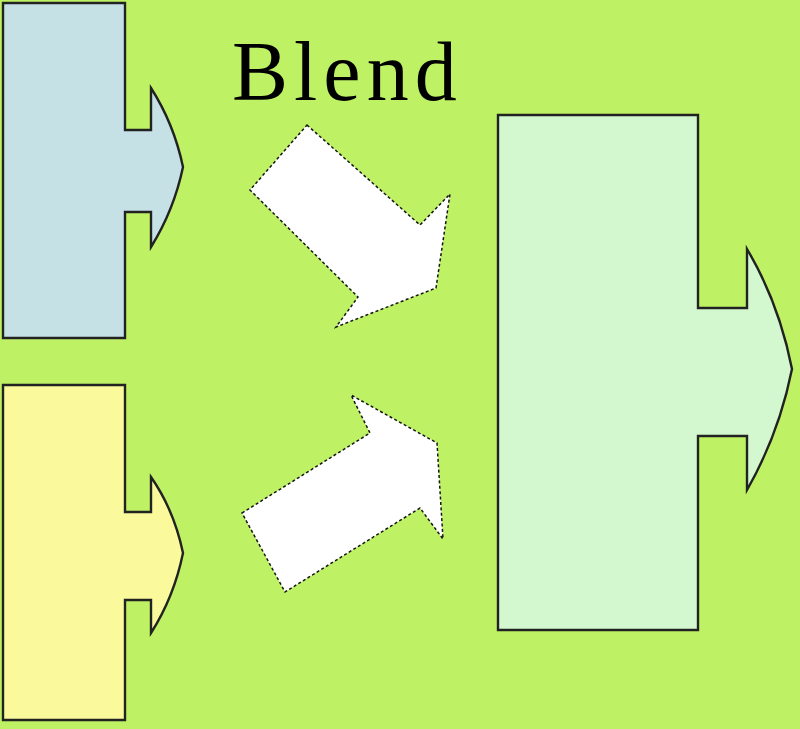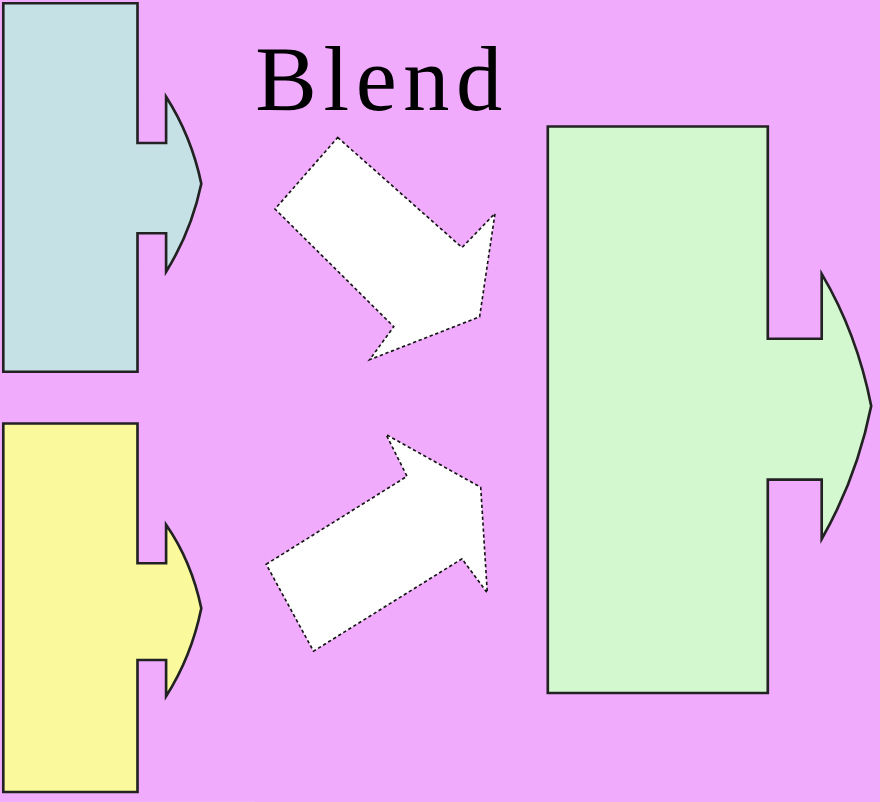--- a/index.html
+++ b/index.html
@@ -4,21 +4,21 @@
 <style>
   html, body {
     margin: 0;
     padding: 0;
     background: #ffffff;
   }
   .stage {
     position: relative;
     width: 800px;
     height: 729px;
-    background: #f0abfc;
+    background: #bef264;
     overflow: hidden;
   }
   svg.diagram {
     display: block;
     width: 800px;
     height: 729px;
   }
   
   .block {
     stroke: #222222;

